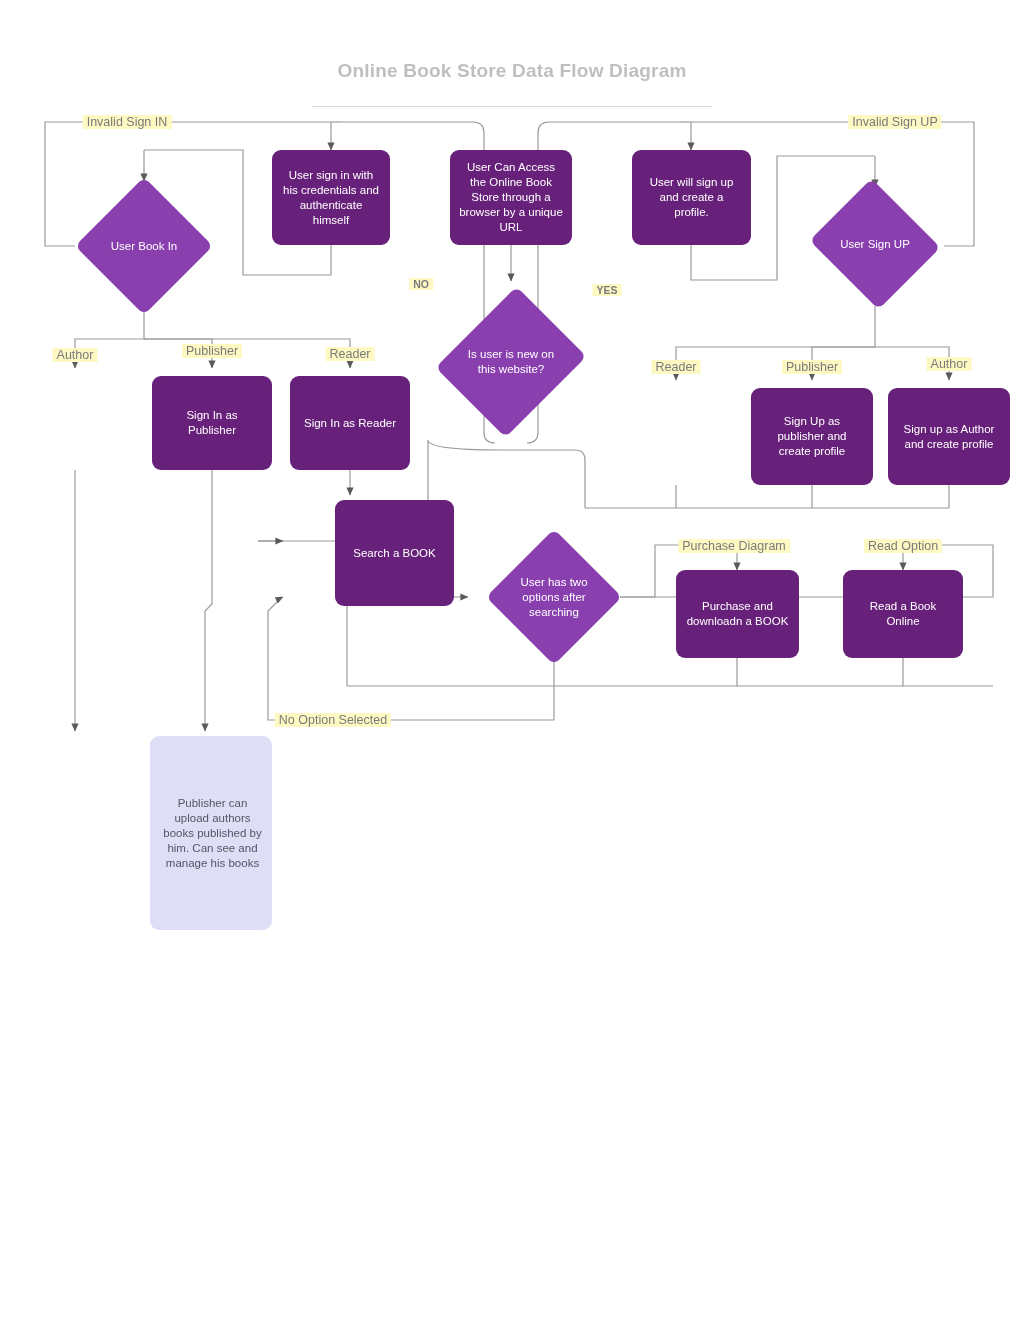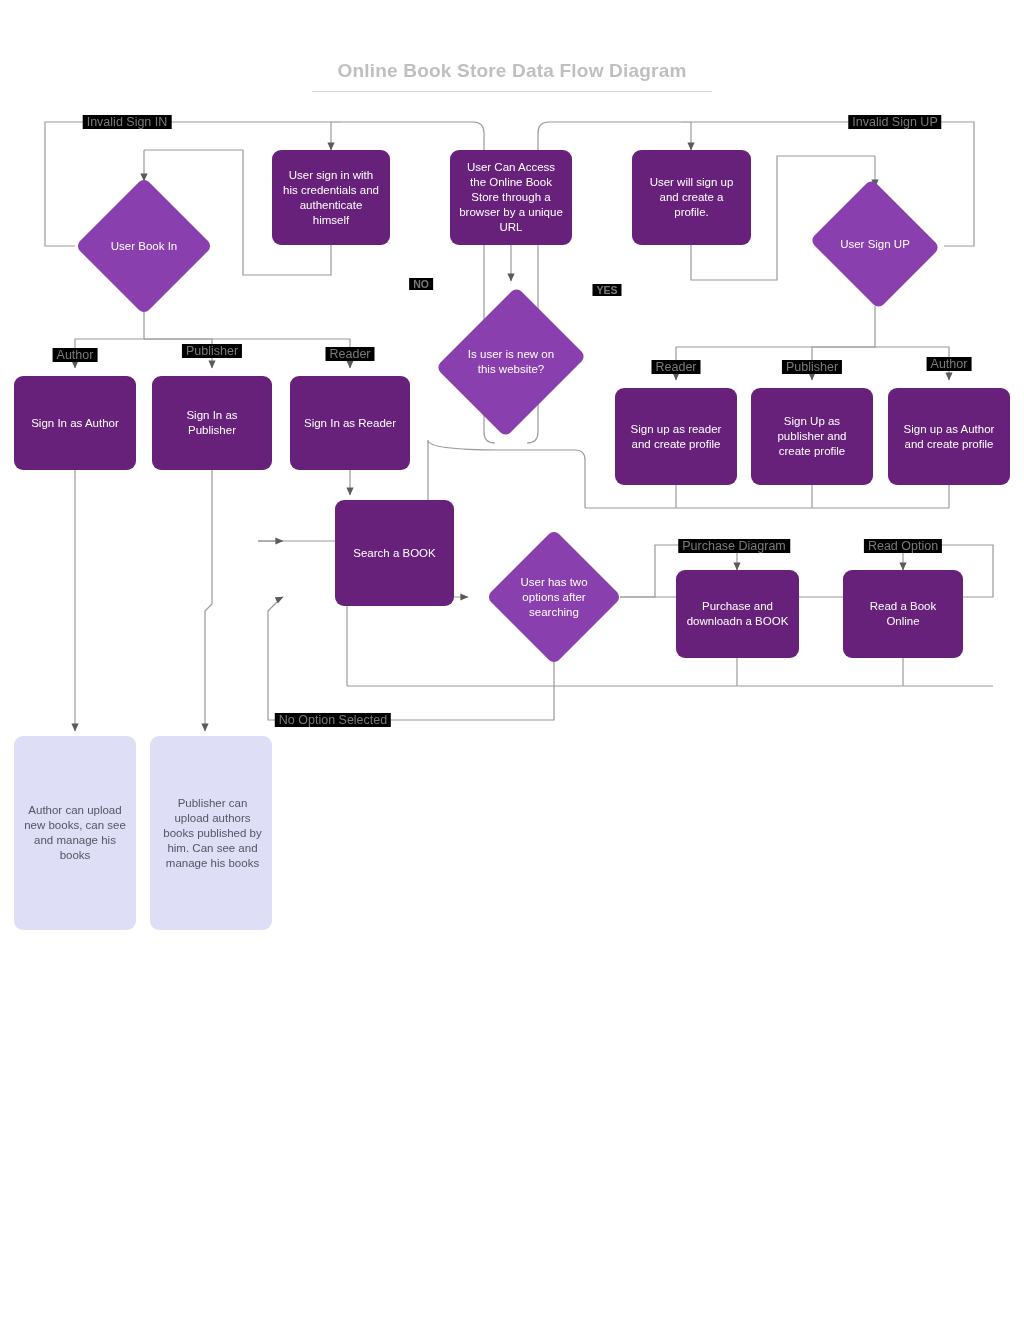--- a/index.html
+++ b/index.html
@@ -30,21 +30,21 @@
     position: absolute;
     left: 312px;
     top: 60px;
     width: 400px;
     text-align: center;
     font-size: 19px;
     font-weight: bold;
     color: #bfbfbf;
     letter-spacing: 0.2px;
     border-bottom: 1px solid #d9d9d9;
-    padding-bottom: 9px;
+    padding-bottom: 24px;
   }
 
   .node {
     position: absolute;
     box-sizing: border-box;
     display: flex;
     align-items: center;
     justify-content: center;
     text-align: center;
     color: #ffffff;
@@ -84,21 +84,21 @@
     color: #ffffff;
     font-size: 11.5px;
     line-height: 15px;
     width: 76%;
   }
 
   .elabel {
     position: absolute;
     font-size: 12.5px;
     color: #7a7a7a;
-    background: #000000;
+    background: #fef9c3;
     padding: 0 4px;
     white-space: nowrap;
     transform: translate(-50%, -50%);
   }
 </style>
 </head>
 <body>
 
 <div id="canvas">
 
@@ -187,44 +187,41 @@
     <div class="diamond-label">Is user is new on this website?</div>
   </div>
 
   <div class="node rect" style="left:632px; top:150px; width:119px; height:95px;">User will sign up and create a profile.</div>
 
   <div class="diamond-wrap" style="left:806px; top:182px; width:138px; height:124px;">
     <div class="diamond-shape"></div>
     <div class="diamond-label">User Sign UP</div>
   </div>
 
-  <div class="node rect" style="left:14px; top:376px; width:122px; height:94px;">Sign In as Author</div>
 
   <div class="node rect" style="left:152px; top:376px; width:120px; height:94px;">Sign In as Publisher</div>
 
   <div class="node rect" style="left:290px; top:376px; width:120px; height:94px;">Sign In as Reader</div>
 
-  <div class="node rect" style="left:615px; top:388px; width:122px; height:97px;">Sign up as reader and create profile</div>
 
   <div class="node rect" style="left:751px; top:388px; width:122px; height:97px;">Sign Up as publisher and create profile</div>
 
   <div class="node rect" style="left:888px; top:388px; width:122px; height:97px;">Sign up as Author and create profile</div>
 
   <div class="node rect" style="left:290px; top:500px; width:119px; height:106px;margin-left:45px;">Search a BOOK</div>
 
   <div class="diamond-wrap" style="left:486px; top:529px; width:136px; height:136px;">
     <div class="diamond-shape"></div>
     <div class="diamond-label">User has two options after searching</div>
   </div>
 
   <div class="node rect" style="left:676px; top:570px; width:123px; height:88px;">Purchase and downloadn a BOOK</div>
 
   <div class="node rect" style="left:843px; top:570px; width:120px; height:88px;">Read a Book Online</div>
 
-  <div class="node rect-light" style="left:14px; top:736px; width:122px; height:194px;">Author can upload new books, can see and manage his books</div>
 
   <div class="node rect-light" style="left:150px; top:736px; width:122px; height:194px;padding-left:12px;">Publisher can upload authors books published by him. Can see and manage his books</div>
 
   <div class="elabel" style="left:127px; top:122px;">Invalid Sign IN</div>
   <div class="elabel" style="left:895px; top:122px;">Invalid Sign UP</div>
   <div class="elabel" style="left:421px; top:284px; font-size:10.5px; font-weight:bold;">NO</div>
   <div class="elabel" style="left:607px; top:290px; font-size:10.5px; font-weight:bold;">YES</div>
 
   <div class="elabel" style="left:75px; top:355px;">Author</div>
   <div class="elabel" style="left:212px; top:351px;">Publisher</div>

